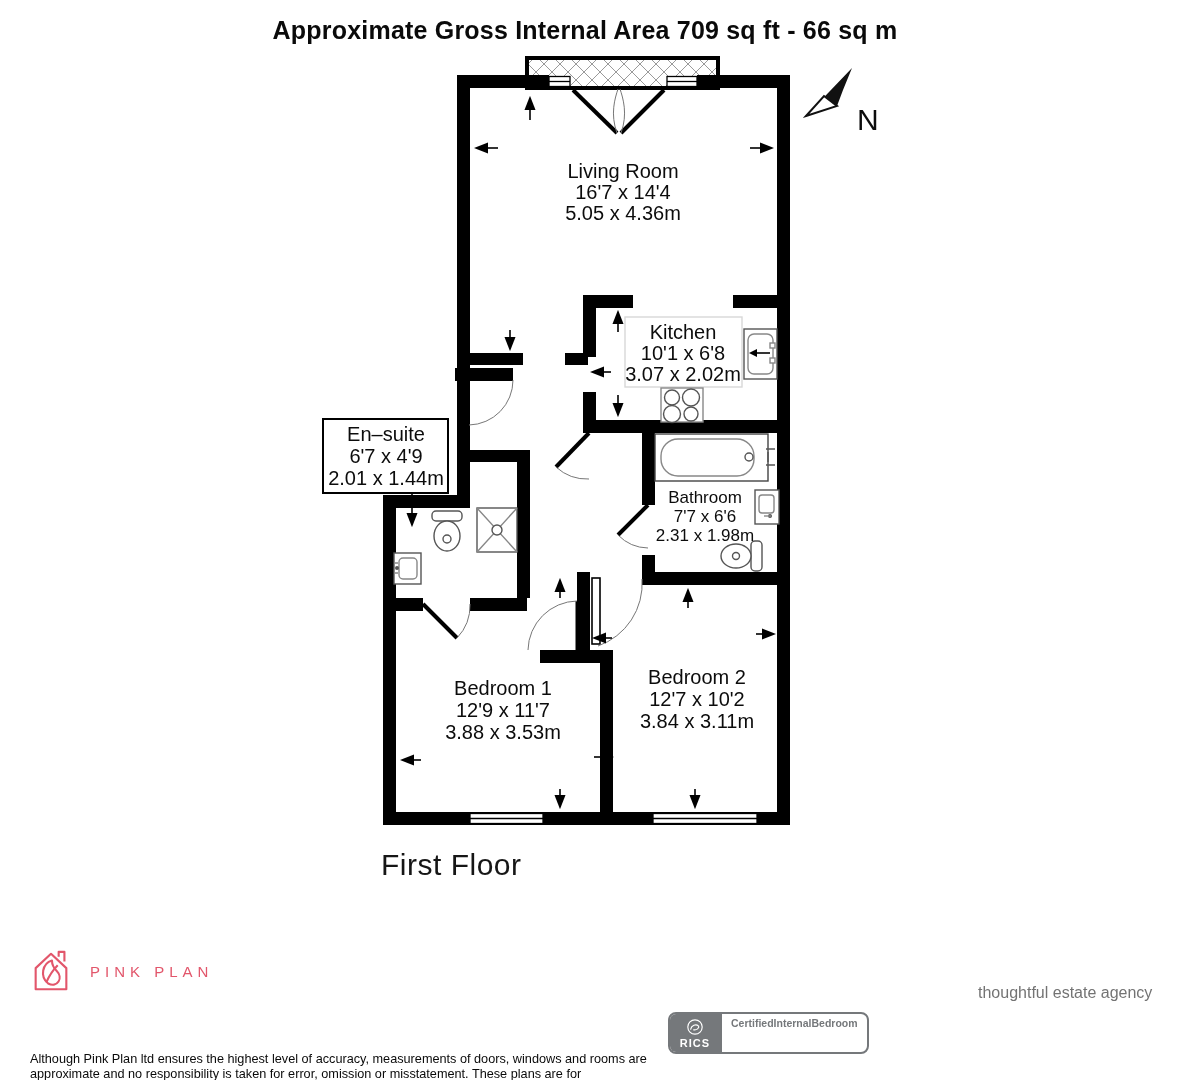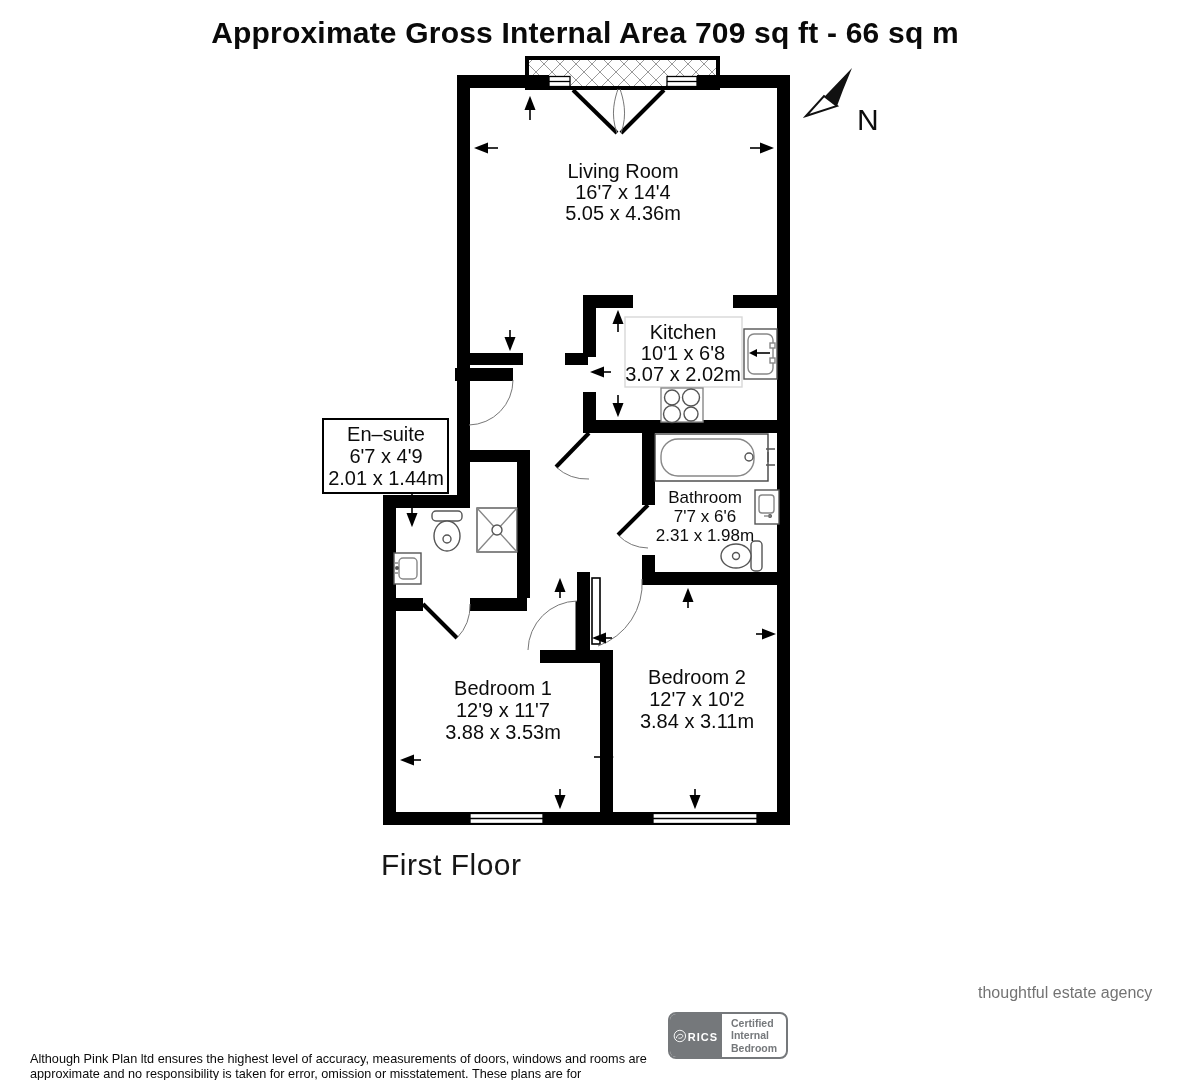--- a/index.html
+++ b/index.html
@@ -1,35 +1,35 @@
 <!DOCTYPE html>
 <html><head>
 <meta charset="utf-8">
 <style>
   html,body{margin:0;padding:0;background:#ffffff;}
   .page{position:relative;width:1191px;height:1080px;background:#fff;overflow:hidden;
         font-family:"Liberation Sans",sans-serif;}
   .title{position:absolute;left:0;top:16px;width:1170px;text-align:center;
-         font-size:30px;font-weight:bold;color:#0a0a0a;letter-spacing:0.2px;}
+         font-size:25px;font-weight:bold;color:#0a0a0a;letter-spacing:0.2px;}
   svg text{font-family:"Liberation Sans",sans-serif;fill:#0c0c0c;}
   .room-name,.room-dim{font-size:20px;}
   .bath-label{font-size:17px;}
   .first-floor{font-size:30px;letter-spacing:0.5px;fill:#161616;}
   .north-n{font-size:30px;}
   
   .pinkplan{position:absolute;left:28px;top:948px;display:flex;align-items:center;gap:16px;}
   .pinkplan-name{color:#e2566b;font-size:15px;letter-spacing:5px;font-weight:500;}
   .disclaimer{position:absolute;left:30px;top:1052px;width:625px;font-size:12.7px;
               line-height:1.22;color:#0a0a0a;font-weight:500;}
   .rics{position:absolute;left:668px;top:1012px;display:flex;border:2px solid #75787b;
         border-radius:8px;overflow:hidden;background:#fff;}
   .rics-left{background:#75787b;width:46px;padding:4px 2px 3px 2px;display:flex;
-             flex-direction:row;align-items:center;justify-content:center;}
+             flex-direction:column;align-items:center;justify-content:center;}
   .rics-word{color:#fff;font-weight:bold;font-size:11px;letter-spacing:1px;margin-top:1px;}
-  .rics-right{padding:3px 9px 3px 9px;display:flex;flex-direction:column;justify-content:center;
+  .rics-right{padding:3px 9px 3px 9px;display:flex;justify-content:center;
               border-left:2px solid #75787b;}
   .rics-line{color:#75787b;font-weight:bold;font-size:10.5px;line-height:1.18;}
   .butlers{position:absolute;left:978px;top:982px;width:180px;}
   .butlers-name{color:#55565b;font-weight:bold;font-size:44px;line-height:1;white-space:nowrap;}
   .apos{position:relative;display:inline-block;}
   .apos::after{content:"";position:absolute;left:0.5px;top:-7px;width:9px;height:9px;
                border-radius:50%;background:#f2a0c0;}
   .butlers-tagline{color:#737373;font-size:16px;margin-top:2px;white-space:nowrap;font-weight:500;}
 </style>
 </head>
@@ -240,20 +240,31 @@
 
     <g>
       <polygon points="852,68 806,116 837,106 843,90" fill="#111"></polygon>
       <polygon points="806,116 837,106 824,96" fill="#fff" stroke="#111" stroke-width="2"></polygon>
       <text class="north-n" x="857" y="130">N</text>
     </g>
 
     <text class="first-floor" x="381" y="875">First Floor</text>
   </svg>
 
+  <div class="pinkplan">
+    <svg width="46" height="46" viewBox="0 0 48 48">
+      <g fill="none" stroke="#e2566b" stroke-width="2.2" stroke-linejoin="round">
+        <path d="M8,21 L24,6 L40,21 L40,43 L8,43 Z"></path>
+        <path d="M32,9 L32,4 L38,4 L38,14"></path>
+        <path d="M25,13 C15,16 12,30 21,37 C31,42 37,31 30,24 C26,20 25,17 25,13 Z"></path>
+        <path d="M19,36 C23,27 27,22 31,18"></path>
+      </g>
+    </svg>
+    <span class="pinkplan-name">PINK PLAN</span>
+  </div>
 
   <div class="disclaimer">Although Pink Plan ltd ensures the highest level of accuracy, measurements of doors, windows and rooms are approximate and no responsibility is taken for error, omission or misstatement. These plans are for representation purposes only as defined by RICS code of measuring practise. No guarantee is given on total square footage of the property within this plan. The figure icon is for initial guidance only and should not be relied on as a basis of valuation.</div>
 
   <div class="rics">
     <div class="rics-left">
       <svg width="20" height="18" viewBox="0 0 22 20">
         <g fill="none" stroke="#fff" stroke-width="1.3">
           <circle cx="11" cy="10" r="8"></circle>
           <path d="M6,13 C7,8 12,6 15,9 C16,11 13,14 9,13"></path>
         </g>

